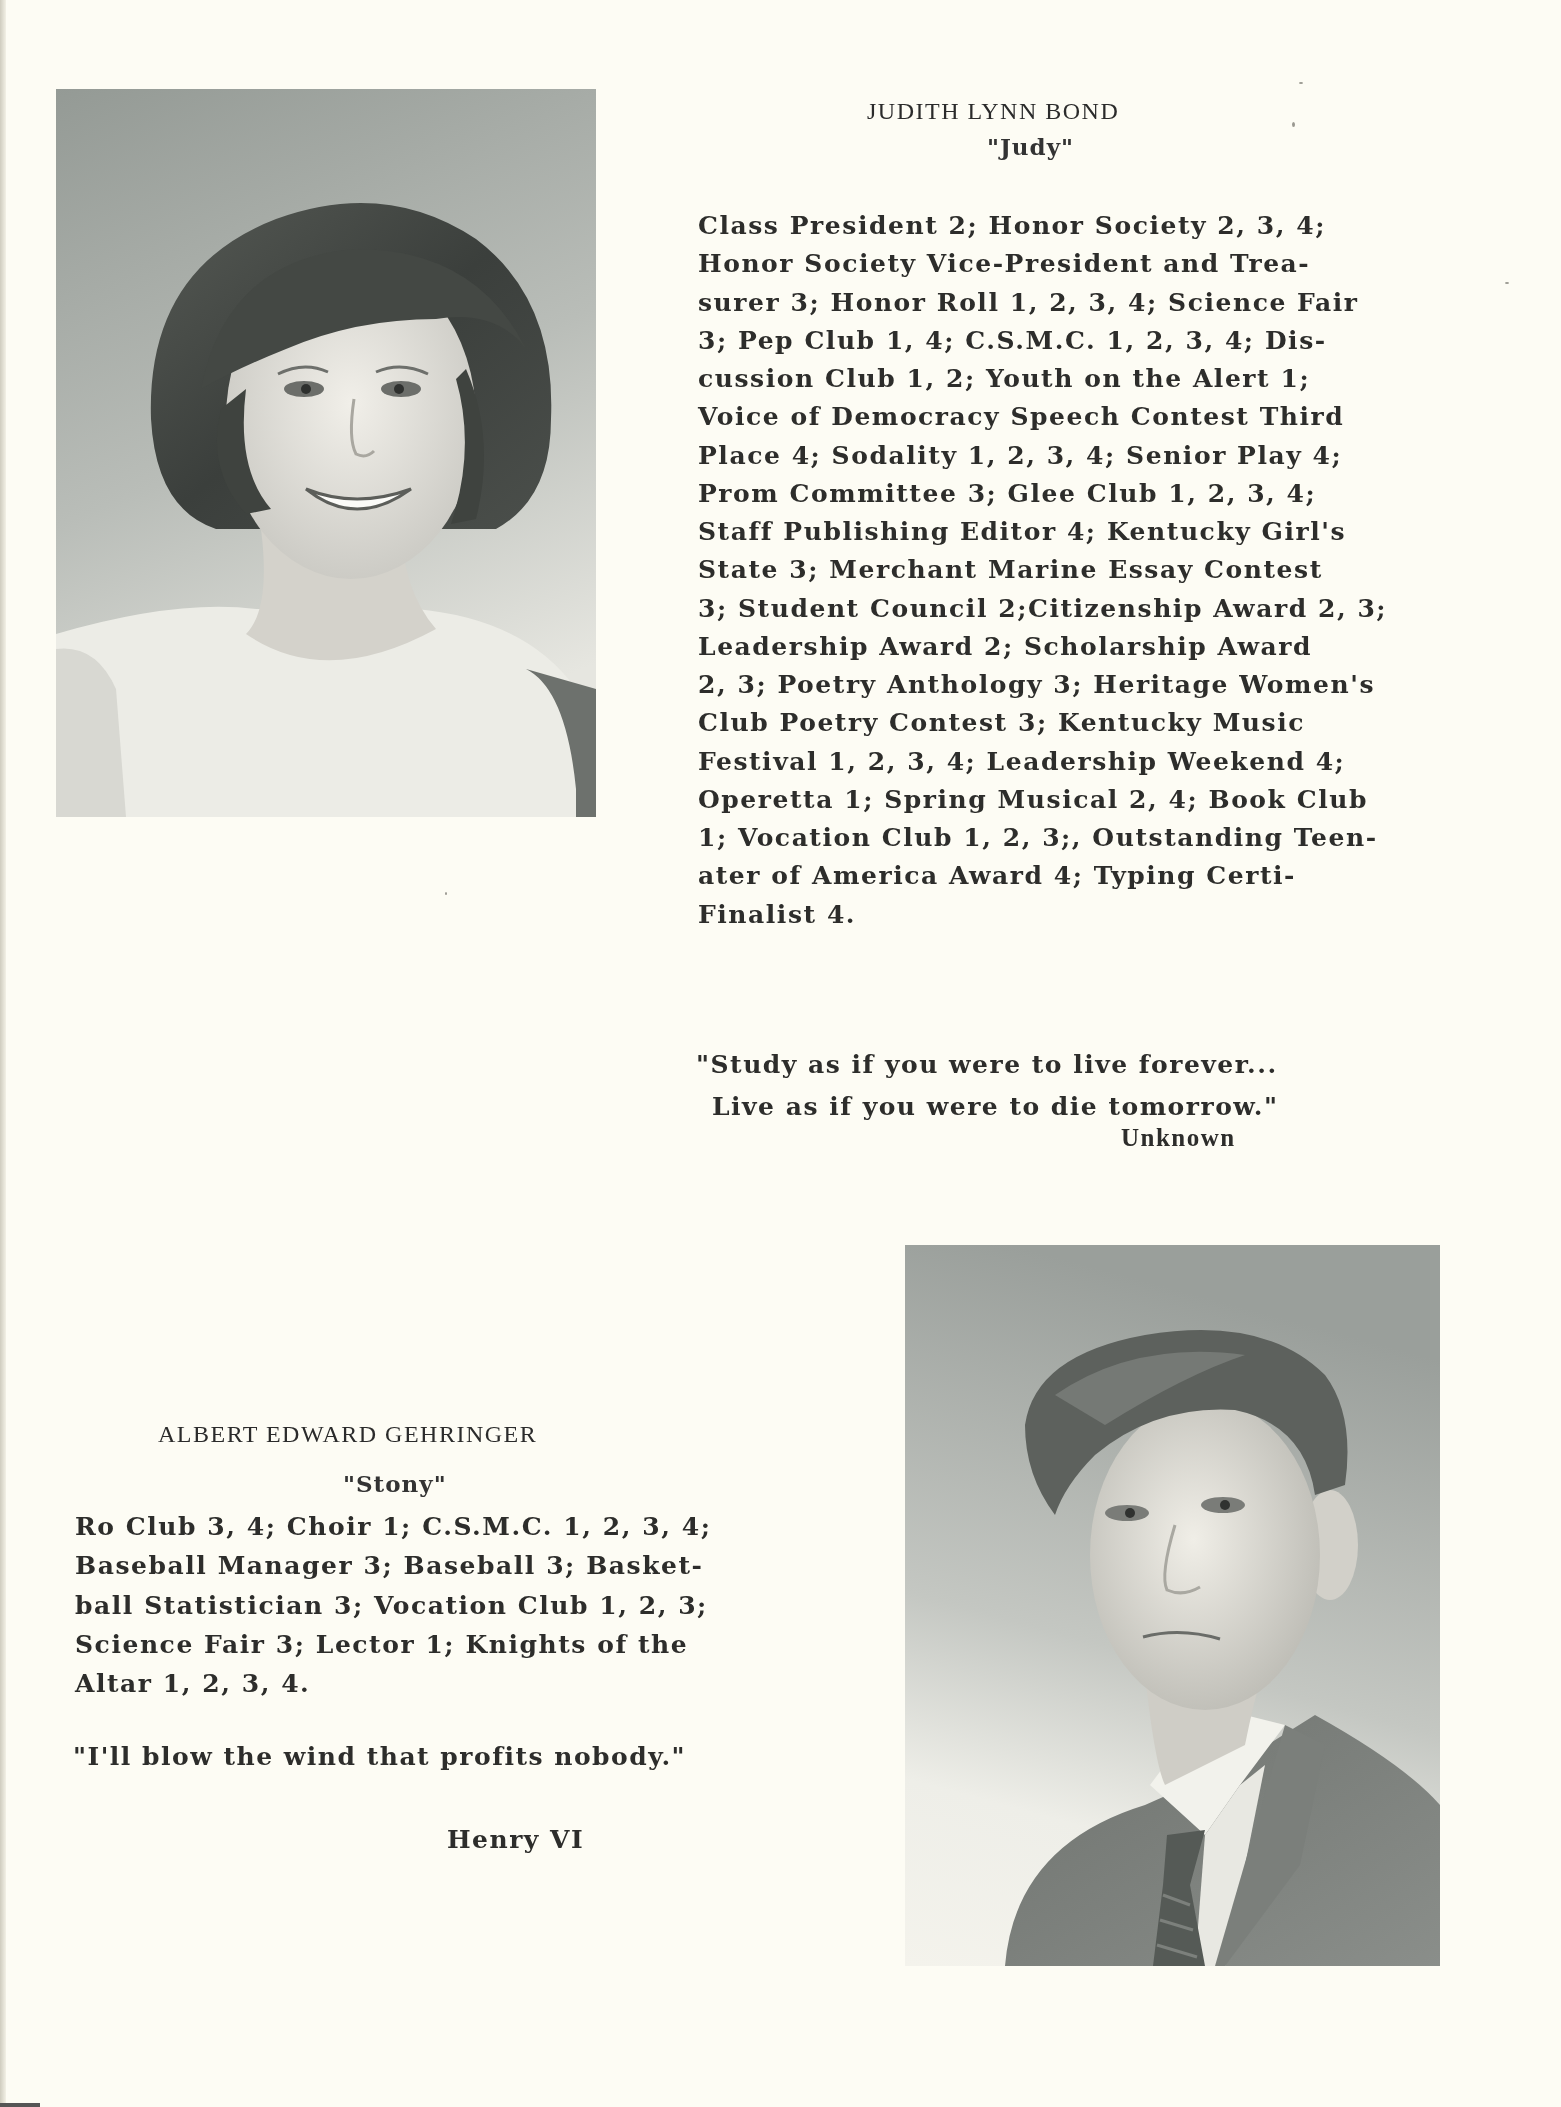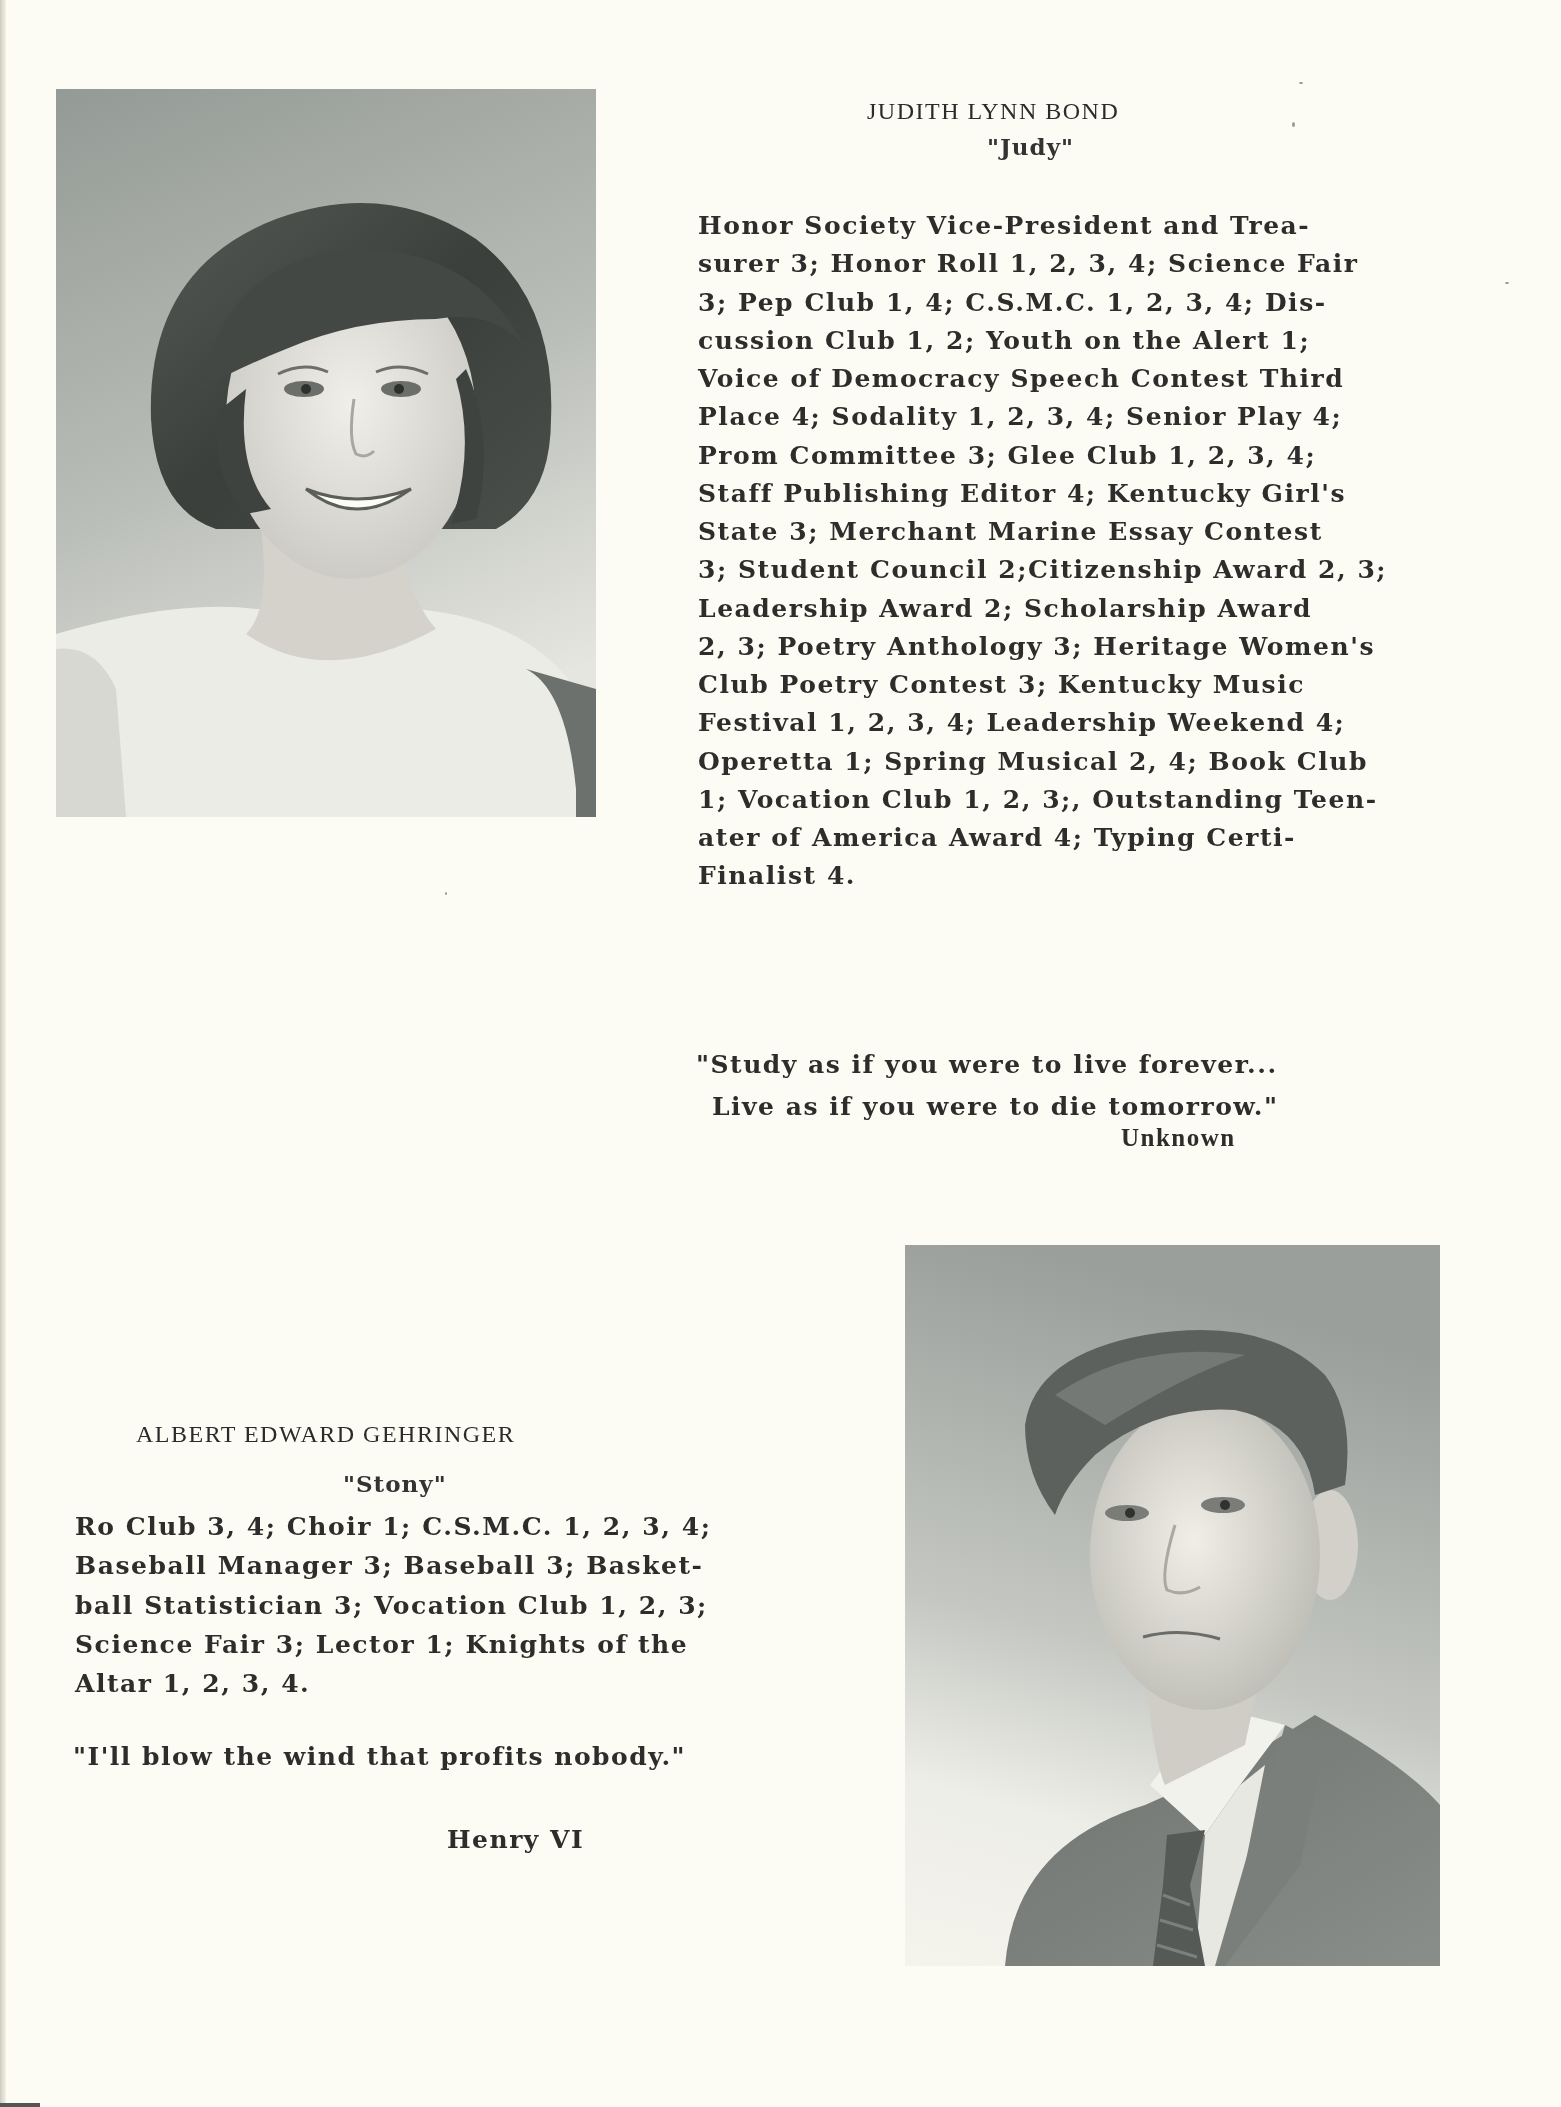--- a/index.html
+++ b/index.html
@@ -26,21 +26,21 @@
 
   
   #judy-name { left: 867px; top: 98px; }
   #judy-nick { left: 987px; top: 133px; }
   #judy-lines { left: 698px; top: 207px; }
   #judy-q1 { left: 696px; top: 1050px; }
   #judy-q2 { left: 712px; top: 1092px; }
   #judy-q3 { left: 1121px; top: 1124px; font-family: Liberation Serif, serif; }
 
   
-  #albert-name { left: 136px; top: 1421px; }
+  #albert-name { left: 158px; top: 1421px; }
   #albert-nick { left: 343px; top: 1470px; }
   #albert-lines { left: 75px; top: 1507px; }
   #albert-lines li { height: 39.3px; line-height: 39.3px; }
   #albert-q1 { left: 73px; top: 1742px; }
   #albert-q2 { left: 447px; top: 1782px; margin-top: 43px; }
 
   .speck { position:absolute; background:#9a9890; border-radius:50%; }
 </style>
 </head>
 <body>
@@ -91,20 +91,21 @@
 
     <path d="M298 310 Q292 350 300 365 Q310 370 318 362" stroke="#a9a7a0" stroke-width="3" fill="none"></path>
 
     <path d="M250 400 Q300 440 355 400 Q300 420 250 400 Z" fill="#fbfbf8" stroke="#5c5e5a" stroke-width="3"></path>
   </svg>
 </div>
 
 <div class="name" id="judy-name">JUDITH LYNN BOND</div>
 <div class="nick" id="judy-nick">"Judy"</div>
 <ul class="lines" id="judy-lines">
+  <li>Class President 2; Honor Society 2, 3, 4;</li>
   <li>Honor Society Vice-President and Trea-</li>
   <li>surer 3; Honor Roll 1, 2, 3, 4; Science Fair</li>
   <li>3; Pep Club 1, 4; C.S.M.C. 1, 2, 3, 4; Dis-</li>
   <li>cussion Club 1, 2; Youth on the Alert 1;</li>
   <li>Voice of Democracy Speech Contest Third</li>
   <li>Place 4; Sodality 1, 2, 3, 4; Senior Play 4;</li>
   <li>Prom Committee 3; Glee Club 1, 2, 3, 4;</li>
   <li>Staff Publishing Editor 4; Kentucky Girl's</li>
   <li>State 3; Merchant Marine Essay Contest</li>
   <li>3; Student Council 2;Citizenship Award 2, 3;</li>

